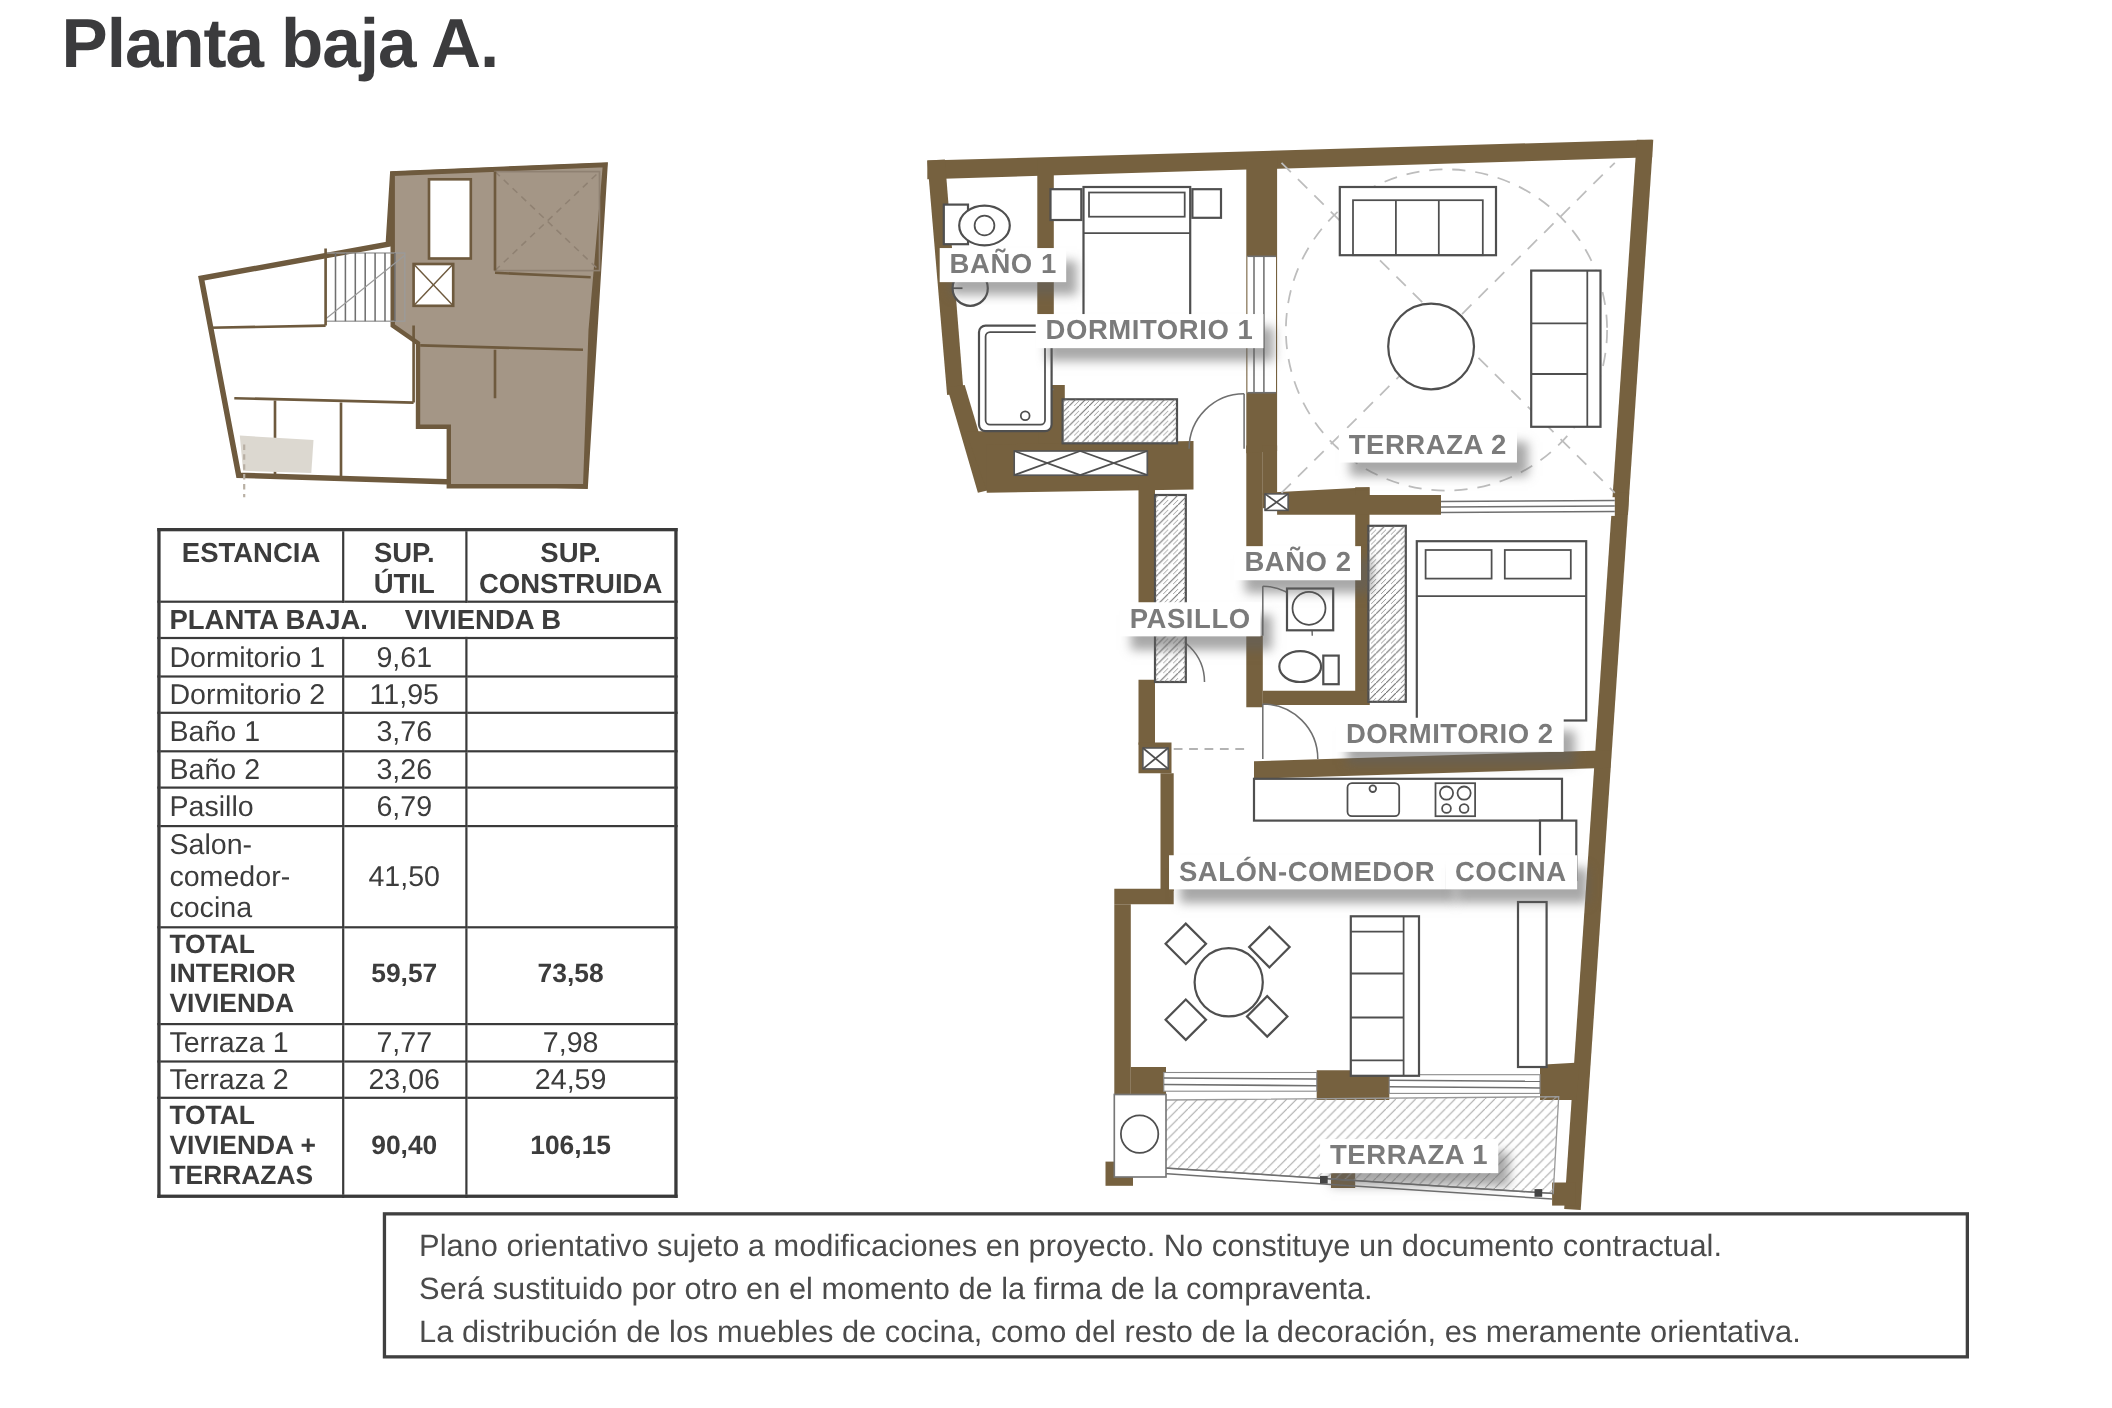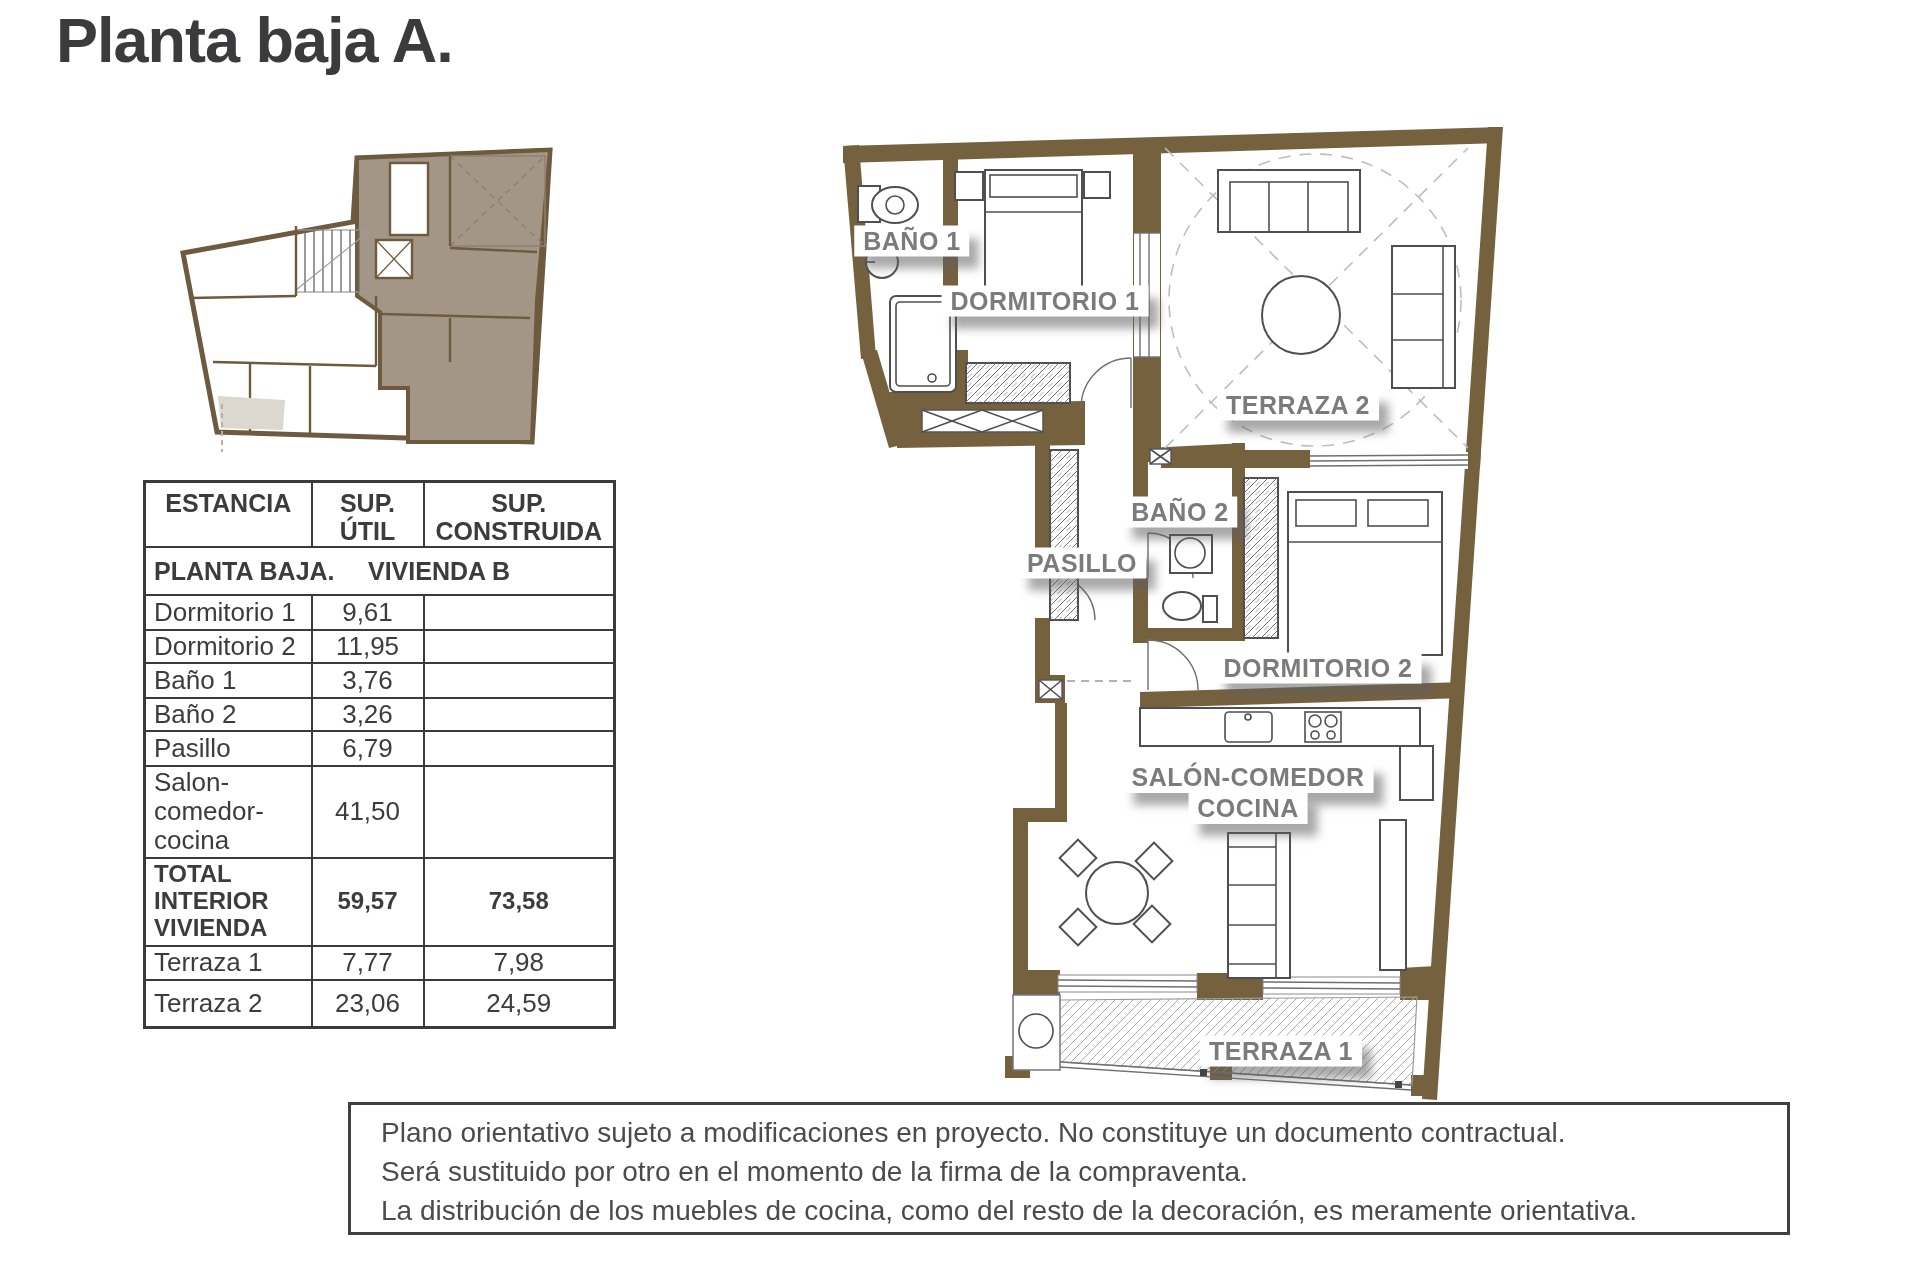--- a/index.html
+++ b/index.html
@@ -17,28 +17,28 @@
   .area-table,
   .area-table td,.area-table th{border:2px solid var(--table-border);margin-top:34px;}
   .area-table{border-width:3px;}
   .area-table th{font-size:25px;font-weight:bold;vertical-align:top;padding-top:6px;line-height:1.12;}
   .area-table td{font-size:26px;line-height:1.12;overflow-wrap:break-word;}
   .area-table td.c1{text-align:left;padding-left:8px;}
   .area-table td.c2,.area-table td.c3{text-align:center;}
   .area-table tr.bold td{font-weight:bold;font-size:24px;}
   .area-table td.section-cell{font-weight:bold;font-size:25px;position:relative;padding-left:8px;}
   .area-table .sec-right{position:absolute;left:222px;top:50%;transform:translateY(-50%);}
-  .rh64{height:64px}.rh33{height:48px}.rh35{height:35px}.rh32{height:32px}
+  .rh64{height:64px}.rh33{height:33px}.rh35{height:35px}.rh32{height:32px}
   .rh90{height:90px}.rh89{height:88px}.rh34{height:34px}
   
   .plabel{position:absolute;transform:translate(-50%,-50%);font-size:25px;font-weight:bold;
           color:var(--label-text);letter-spacing:0.5px;white-space:nowrap;z-index:5;}
   .plabel > span{background:#fff;padding:1px 9px;box-shadow:10px 12px 9px rgba(96,96,96,0.55);
                  display:inline-block;}
-  .plabel.stack{display:flex;flex-direction:column;align-items:center;text-align:center;}
+  .plabel.stack{display:flex;flex-direction:row;align-items:center;text-align:center;}
   
   .disclaimer{position:absolute;left:348px;top:1102px;width:1442px;height:133px;
               border:3px solid #404040;box-sizing:border-box;padding:8px 0 0 30px;z-index:6;
               background:transparent;}
   .disclaimer div{font-size:28px;line-height:39px;color:#4B4B4B;}
   
   .w{fill:var(--wall);stroke:none;}
   .f{fill:#fff;stroke:#4F4F4F;stroke-width:2;}
   .fl{fill:none;stroke:#4F4F4F;stroke-width:1.6;}
   .thin{fill:none;stroke:#6F6F6F;stroke-width:1.4;}
@@ -150,20 +150,25 @@
   </tr>
   <tr class="rh34">
     <td class="c1">Terraza 1</td>
     <td class="c2">7,77</td>
     <td class="c3">7,98</td>
   </tr>
   <tr class="rh33">
     <td class="c1">Terraza 2</td>
     <td class="c2">23,06</td>
     <td class="c3">24,59</td>
+  </tr>
+  <tr class="rh90 bold">
+    <td class="c1">TOTAL VIVIENDA + TERRAZAS</td>
+    <td class="c2">90,40</td>
+    <td class="c3">106,15</td>
   </tr>
 </tbody>
   </table>
 
 <svg style="left:820px;top:110px;" width="720" height="1010" viewBox="820 110 720 1010">
   <defs>
     <pattern id="h1" width="9" height="9" patternUnits="userSpaceOnUse">
       <path d="M0 9 L9 0" stroke="#A9A9A9" stroke-width="1"></path>
     </pattern>
     <pattern id="h2" width="9" height="9" patternUnits="userSpaceOnUse">

